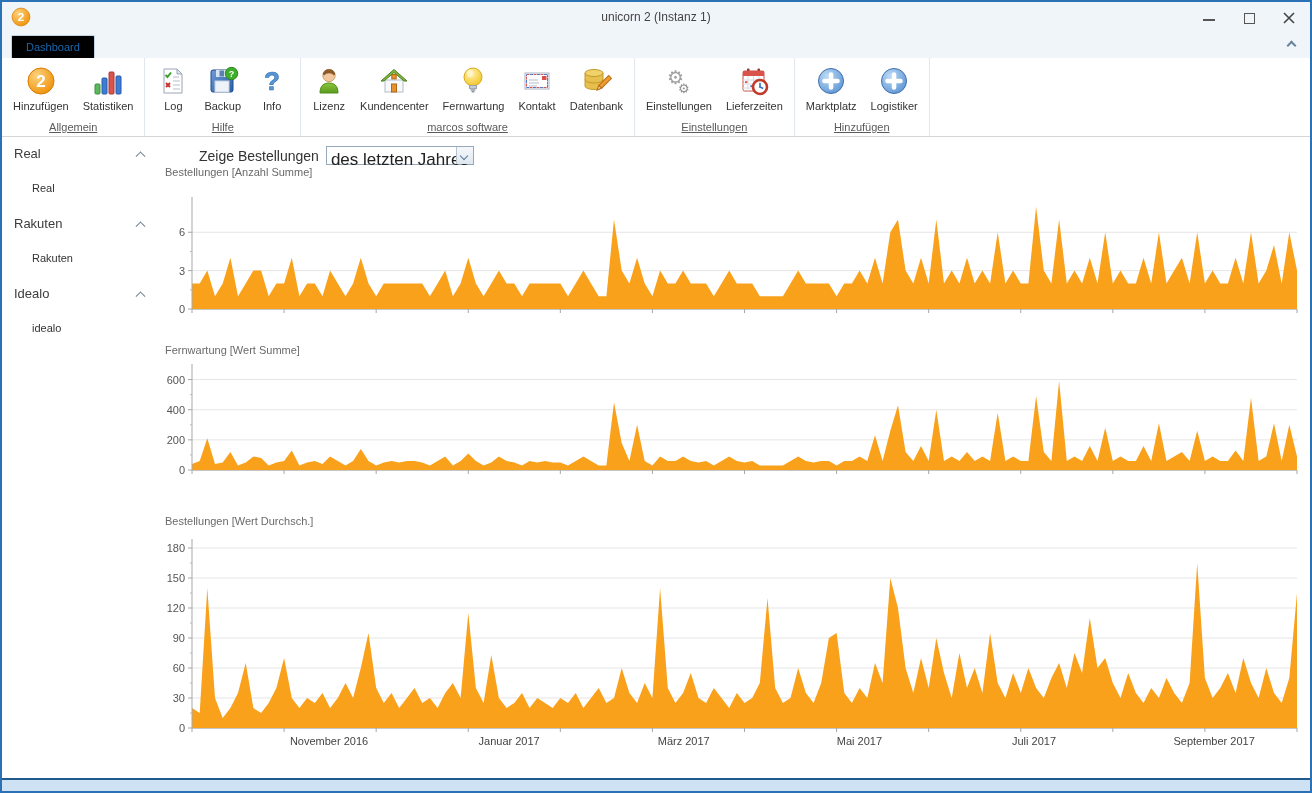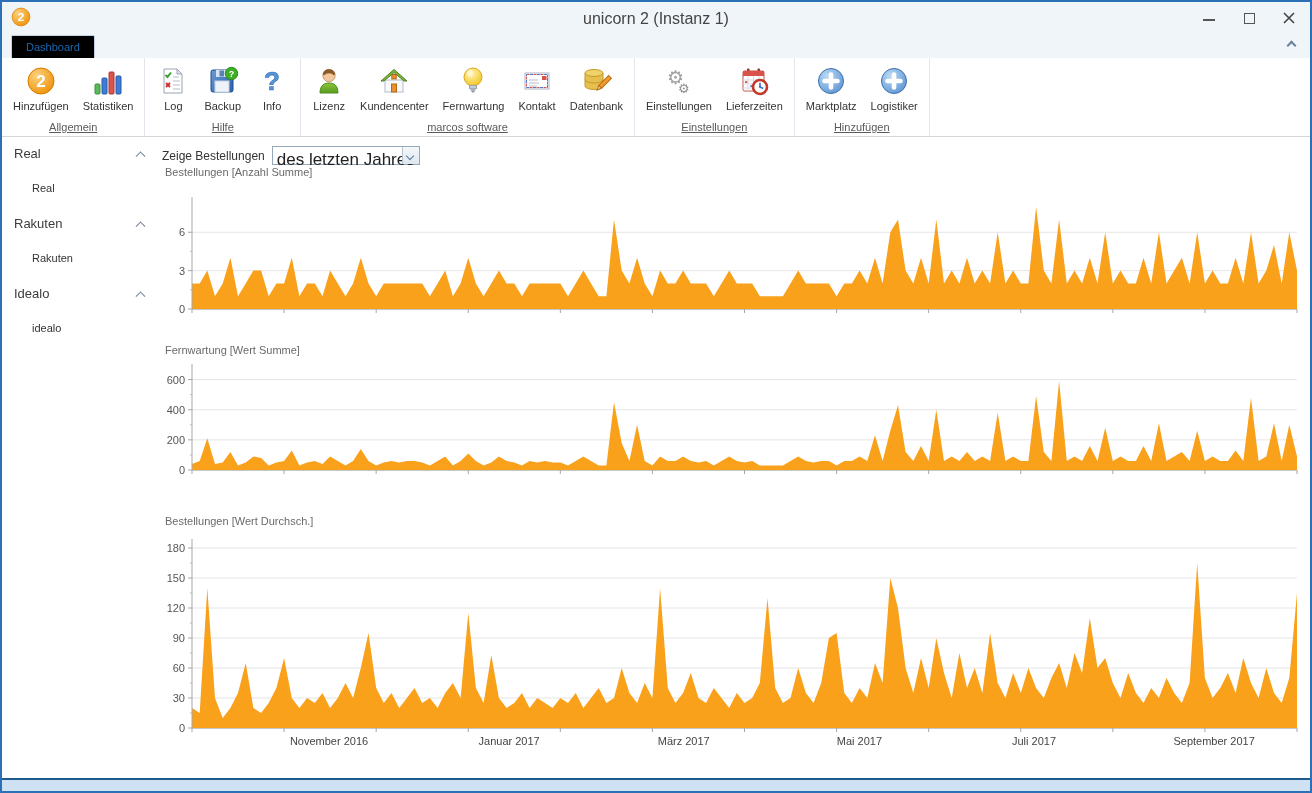--- a/index.html
+++ b/index.html
@@ -2,21 +2,21 @@
 <html><head>
 <meta charset="utf-8">
 <style>
   * { margin:0; padding:0; box-sizing:border-box; }
   html,body { width:1312px; height:793px; background:#888; font-family:"Liberation Sans", sans-serif; }
   .window { position:relative; width:1312px; height:793px; background:#fff; border:2px solid #2a72b5; overflow:hidden; }
 
   
   .titlebar { position:absolute; left:0; top:0; right:0; height:31px; background:#f0f5fa; }
   .titlebar .applogo { position:absolute; left:8px; top:4px; width:22px; height:22px; }
-  .titlebar .title { position:absolute; left:0; right:0; top:8px; text-align:center; font-size:16px; color:#444; }
+  .titlebar .title { position:absolute; left:0; right:0; top:8px; text-align:center; font-size:12px; color:#444; }
   .winbtns { position:absolute; right:6px; top:0; height:31px; display:flex; align-items:center; gap:26px; padding-right:8px; }
   .winbtn { width:14px; height:14px; position:relative; cursor:default; }
   .btn-min::after { content:""; position:absolute; left:1px; right:1px; top:8px; border-top:2px solid #555; }
   .btn-max::after { content:""; position:absolute; left:2px; top:2px; width:9px; height:9px; border:1.5px solid #555; }
   .btn-close svg { position:absolute; left:0; top:0; }
 
   
   .tabstrip { position:absolute; left:0; top:31px; right:0; height:25px; background:#f0f5fa; }
   .tab { position:absolute; left:9px; top:2px; height:23px; padding:5px 14px 0 14px; background:#000000;
          border:1px solid #c3d2e1; border-bottom:none; border-radius:2px 2px 0 0;
@@ -36,21 +36,21 @@
   
   .sidebar { position:absolute; left:0; top:136px; width:158px; bottom:16px; background:#fff; }
   .side-section { position:absolute; left:0; right:0; }
   .side-head { display:flex; justify-content:space-between; align-items:center; padding:0 16px 0 12px; cursor:default; }
   .side-head-label { font-size:13px; color:#3c3c3c; }
   .side-item { font-size:11px; color:#333; padding-left:30px; margin-top:21px; cursor:default; }
   .schev { width:7px; height:7px; border-left:1.7px solid #6d7f90; border-top:1.7px solid #6d7f90; transform:rotate(45deg) translate(2px,2px); }
 
   .content { position:absolute; left:158px; top:136px; right:3px; bottom:16px; background:#fff; }
   .filter-row { position:absolute; left:2px; top:8px; display:flex; align-items:center; }
-  .filter-label { font-size:12px; color:#333; margin-right:7px; }
+  .filter-label { font-size:14px; color:#333; margin-right:7px;margin-left:37px; }
   .selectbox { position:relative; width:148px; height:19px; background:#fff; border:1px solid #96a8ba; font-size:17px; color:#222; }
   .selectbox .selval { position:absolute; left:4px; top:3px; }
   .select-btn { position:absolute; right:0; top:0; bottom:0; width:17px; background:linear-gradient(#f5f8fb,#dfe7ef); border-left:1px solid #b6c3d0; }
   .chev-down { position:absolute; left:4px; top:6px; width:6px; height:6px; border-right:1.6px solid #5a7a9a; border-bottom:1.6px solid #5a7a9a; transform:rotate(45deg); }
 
   .chart-title { position:absolute; left:5px; font-size:11px; color:#6a6a6a; }
   .chart-svg { position:absolute; left:0; }
   svg text { font-family:"Liberation Sans", sans-serif; }
 
   .bottom-strip { position:absolute; left:0; right:0; bottom:0; height:13px; background:#cfe2f3; border-top:2px solid #1f5a8c; }

